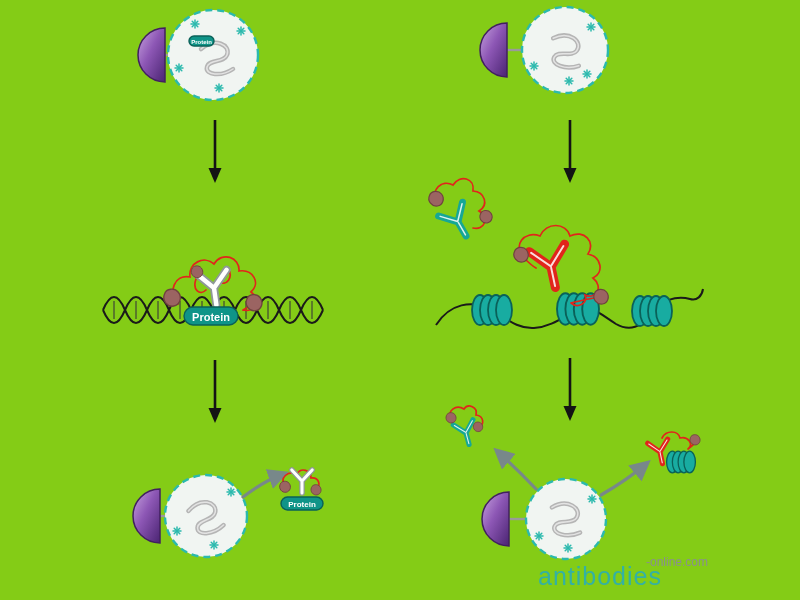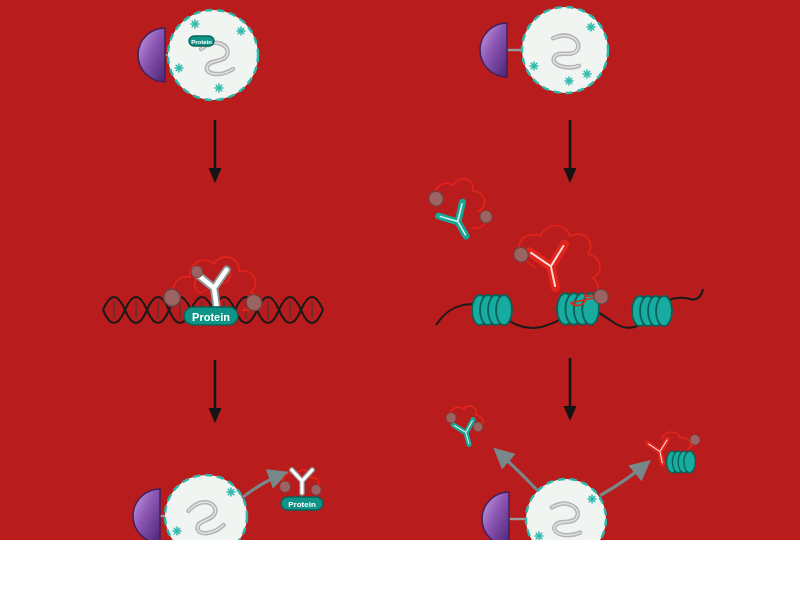--- a/index.html
+++ b/index.html
@@ -1,16 +1,16 @@
 <!DOCTYPE html>
 <html><head>
 <meta charset="utf-8">
 <style>
   html,body { margin:0; padding:0; background:#ffffff; }
-  .canvas { position:relative; width:800px; height:540px; background:#b91c1c; overflow:hidden; }
+  .canvas { position:relative; width:800px; height:600px; background:#84cc16; overflow:hidden; }
   svg { display:block; }
   text { font-family:"Liberation Sans","DejaVu Sans",sans-serif; }
   .cell-membrane { fill:#f1f5f2; stroke:#2bb9ad; stroke-width:2.4; stroke-dasharray:7 5; }
   .bead-link { stroke:#9a9a9a; stroke-width:2.4; }
   .dna-strand { fill:none; stroke:#1a1a1a; stroke-width:2; }
   .dna-rungs { stroke:#3a3a3a; stroke-width:1.1; }
   .red-string { fill:none; stroke:#e1251b; stroke-width:1.7; stroke-linecap:round; }
   .nuc-string { fill:none; stroke:#1a1a1a; stroke-width:2; }
   .release-arrow { fill:none; stroke:#78888a; stroke-width:3.2; stroke-linecap:round; }
   .pill { stroke:#0a6159; stroke-width:1.4; }

